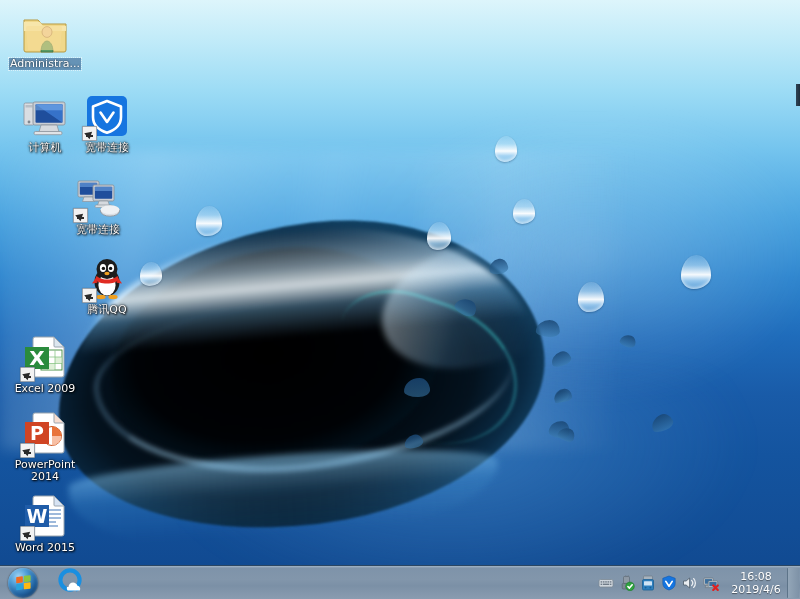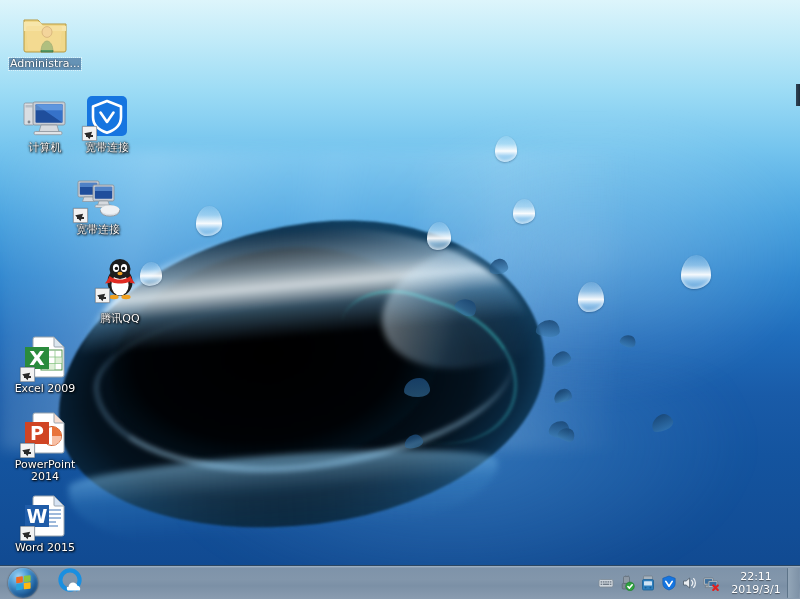--- a/index.html
+++ b/index.html
@@ -315,21 +315,21 @@
       <path d="M20.8 12.8h17.4v4.2H20.8z" fill="#7fb4ef" opacity=".5"></path>
       <path d="M25 27h9l1.5 4.5H23.5z" fill="#d5d9de" stroke="#8b939c" stroke-width=".7"></path>
       <rect x="21" y="31" width="17" height="2.4" rx="1.2" fill="#dfe3e7" stroke="#8b939c" stroke-width=".7"></rect>
       <ellipse cx="36" cy="37" rx="9.5" ry="5.2" fill="#dbdfe4" stroke="#8b939c" stroke-width=".9"></ellipse>
       <ellipse cx="36" cy="35.6" rx="9.5" ry="4.4" fill="#eef1f4"></ellipse>
     </svg>
           <span class="shortcut"></span>
         </span>
         <span class="lbl">宽带连接</span>
       </div>
-      <div class="dicon" style="left: 82px; top: 254px; gap: 9px;">
+      <div class="dicon" style="left: 69px; top: 254px;">
         <span class="glyph">
           <svg viewBox="0 0 48 48">
       <ellipse cx="24" cy="28" rx="12.5" ry="14" fill="#1d1d1d"></ellipse>
       <ellipse cx="24" cy="31" rx="8.6" ry="10.5" fill="#ffffff"></ellipse>
       <ellipse cx="24" cy="15" rx="10.5" ry="10" fill="#1d1d1d"></ellipse>
       <ellipse cx="20" cy="14" rx="3.1" ry="4" fill="#ffffff"></ellipse>
       <ellipse cx="28" cy="14" rx="3.1" ry="4" fill="#ffffff"></ellipse>
       <circle cx="20.4" cy="14.4" r="1.7" fill="#111"></circle>
       <circle cx="27.6" cy="14.4" r="1.7" fill="#111"></circle>
       <ellipse cx="24" cy="19.5" rx="2.6" ry="1.8" fill="#f0a020"></ellipse>
@@ -466,20 +466,20 @@
               <rect x="2" y="4.1" width="7" height="4.6" fill="#3b6f9e"></rect>
               <path d="M3.2 10.2h7l1 2.4h-9z" fill="#aab4bd" stroke="#6a7680" stroke-width=".6"></path>
               <rect x="5.2" y="6" width="9.5" height="6.4" rx="1" fill="#c6d0d8" stroke="#6a7680" stroke-width=".7"></rect>
               <rect x="6.3" y="7" width="7.3" height="4.2" fill="#3b6f9e"></rect>
               <g stroke="#e02020" stroke-width="2.1" stroke-linecap="round">
                 <path d="M10.2 10.4l4.6 4.6M14.8 10.4l-4.6 4.6"></path>
               </g>
             </svg></span>
         </div>
       <div id="clock">
-        <span>22:11</span>
-        <span>2019/3/1</span>
+        <span>16:08</span>
+        <span>2019/4/6</span>
       </div>
       <div id="show-desktop" title="显示桌面"></div>
     </div>
 
   </div>
 </div>
 
 </body></html>

